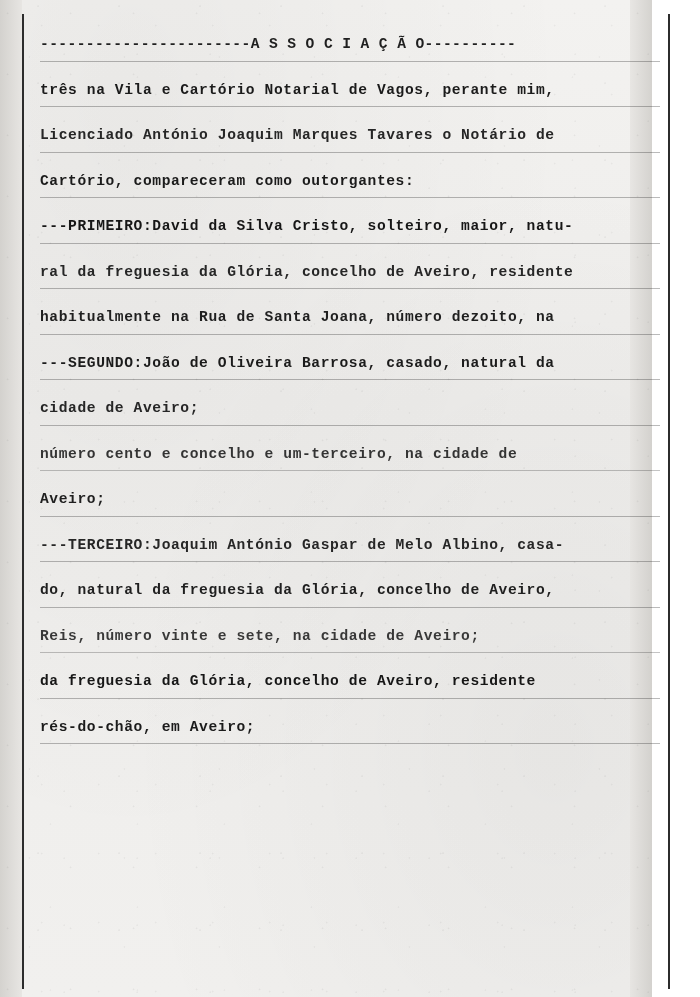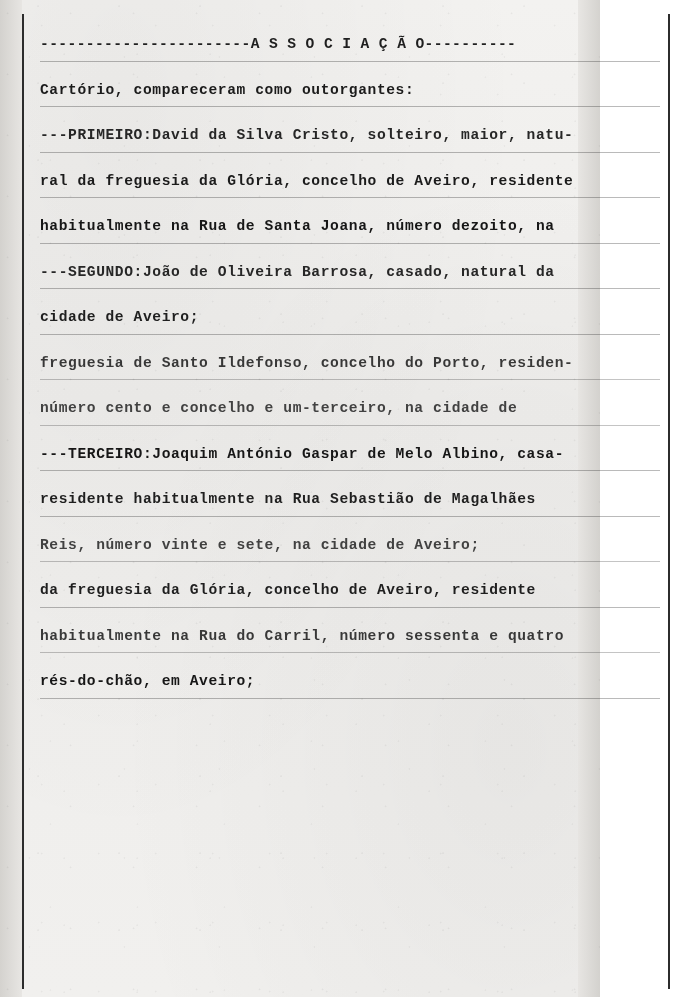--- a/index.html
+++ b/index.html
@@ -10,21 +10,21 @@
   body {
     width: 700px;
     height: 997px;
     overflow: hidden;
     font-family: "Liberation Mono", "DejaVu Sans Mono", monospace;
   }
 
   
   #page {
     position: relative;
-    width: 600px;
+    width: 652px;
     height: 997px;
     background:
       radial-gradient(ellipse at 20% 10%, rgba(0,0,0,0.035), rgba(0,0,0,0) 60%),
       radial-gradient(ellipse at 85% 75%, rgba(0,0,0,0.04), rgba(0,0,0,0) 55%),
       linear-gradient(180deg, #f3f2f0 0%, #eeedeb 40%, #f1f0ee 100%);
     box-sizing: border-box;
   }
 
   
   .edge {
@@ -116,31 +116,32 @@
 
 <div id="page">
 
   <div class="edge left"></div>
   <div class="edge right"></div>
 
   <div id="frame"></div>
 
   <div id="doc-body">
     <div class="line header">-----------------------A S S O C I A Ç Ã O----------</div>
+    <div class="line">três na Vila e Cartório Notarial de Vagos, perante mim,</div>
+    <div class="line">Licenciado António Joaquim Marques Tavares o Notário de</div>
     <div class="line">Cartório, compareceram como outorgantes:</div>
     <div class="line">---PRIMEIRO:David da Silva Cristo, solteiro, maior, natu-</div>
     <div class="line">ral da freguesia da Glória, concelho de Aveiro, residente</div>
     <div class="line">habitualmente na Rua de Santa Joana, número dezoito, na</div>
     <div class="line">---SEGUNDO:João de Oliveira Barrosa, casado, natural da</div>
     <div class="line">cidade de Aveiro;</div>
-    <div class="line faded">freguesia de Santo Ildefonso, concelho do Porto, residen-</div>
     <div class="line faded">número cento e concelho e um-terceiro, na cidade de</div>
+    <div class="line">Aveiro;</div>
     <div class="line">---TERCEIRO:Joaquim António Gaspar de Melo Albino, casa-</div>
-    <div class="line">residente habitualmente na Rua Sebastião de Magalhães</div>
+    <div class="line">do, natural da freguesia da Glória, concelho de Aveiro,</div>
     <div class="line faded">Reis, número vinte e sete, na cidade de Aveiro;</div>
     <div class="line">da freguesia da Glória, concelho de Aveiro, residente</div>
-    <div class="line faded">habitualmente na Rua do Carril, número sessenta e quatro</div>
     <div class="line">rés-do-chão, em Aveiro;</div>
 
   </div>
 
   <div id="noise"></div>
 </div>
 
 </body></html>

